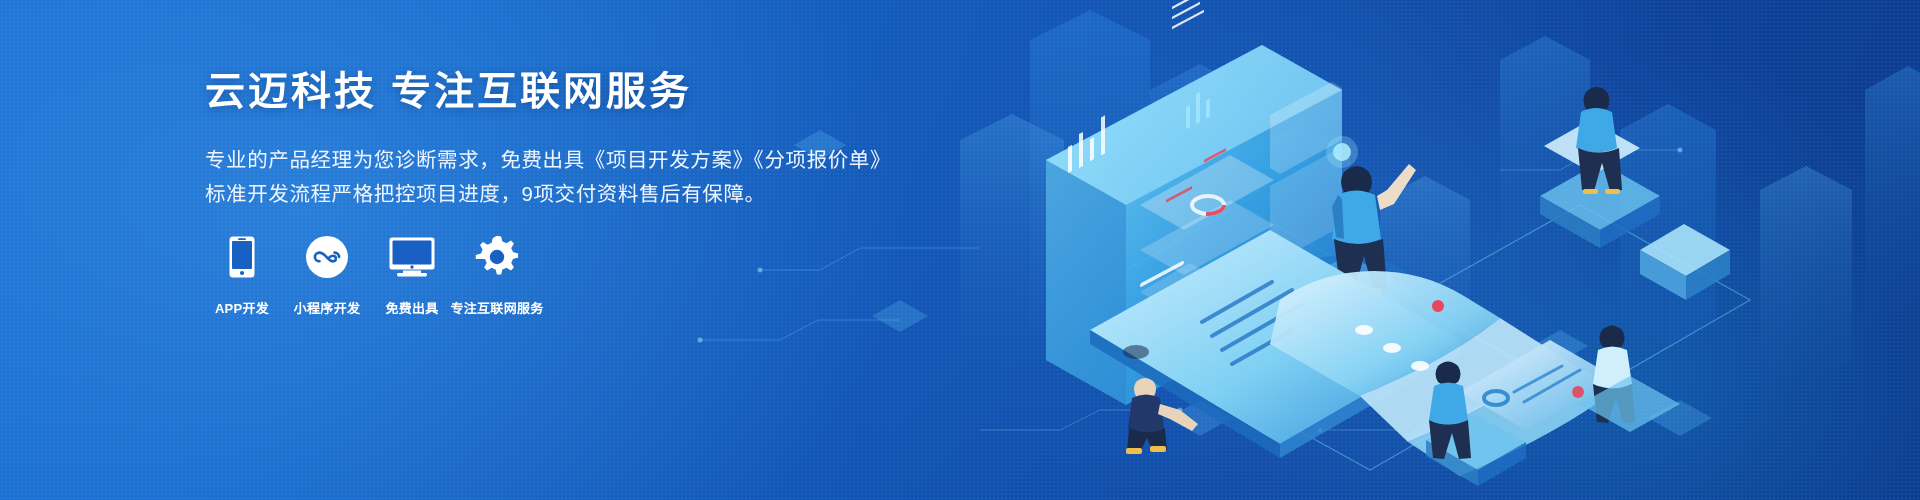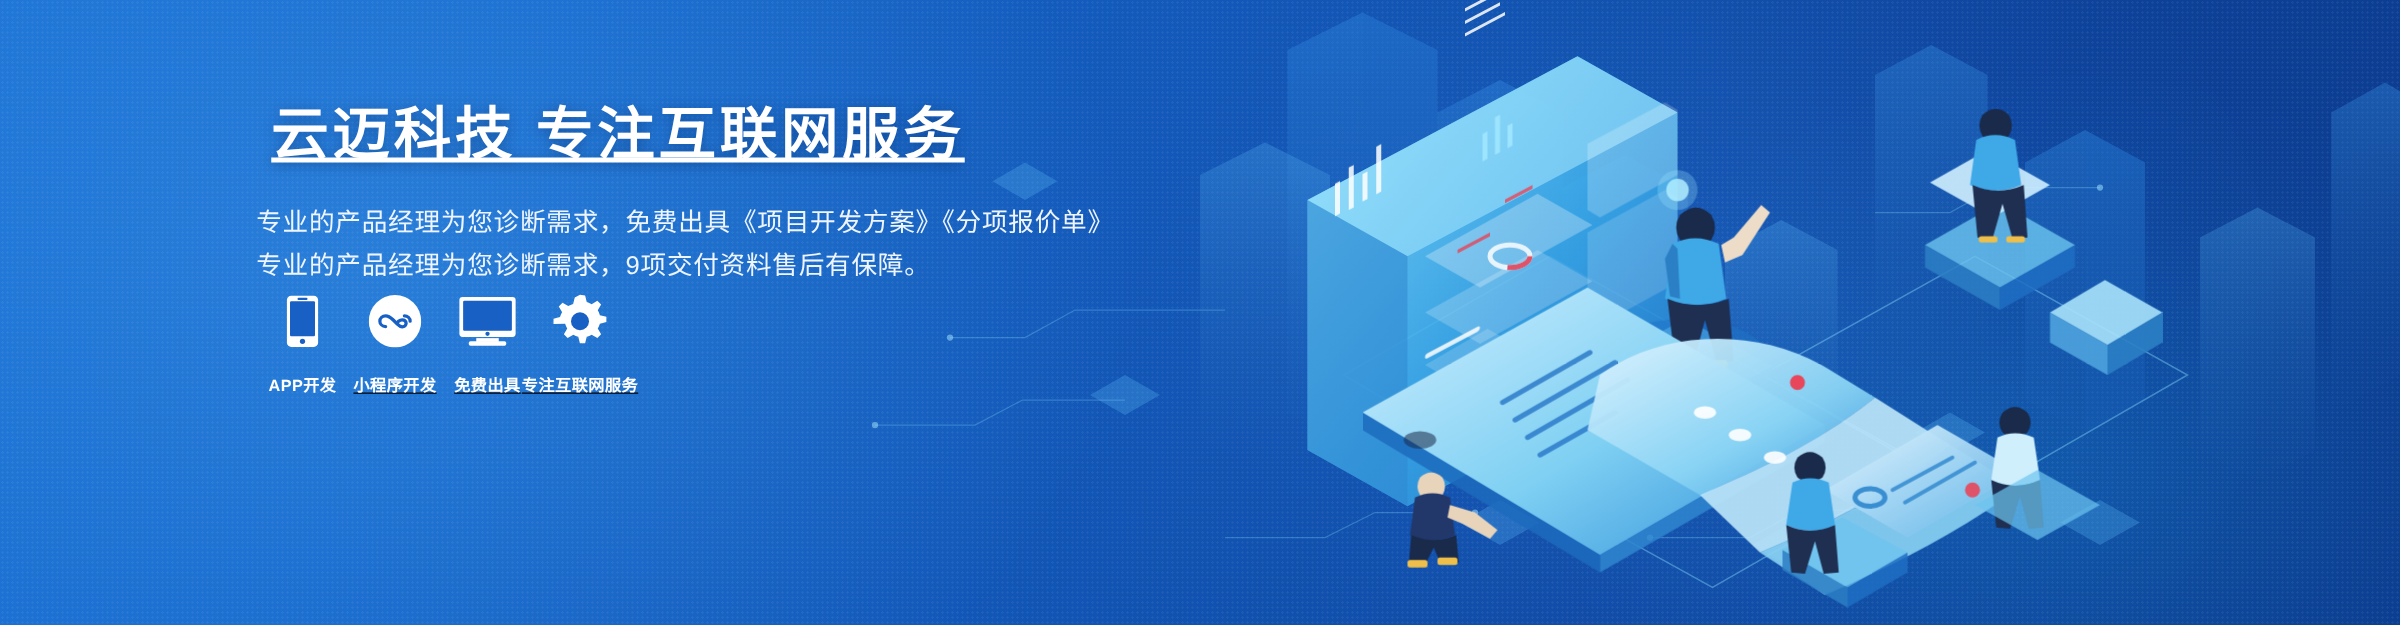--- a/index.html
+++ b/index.html
@@ -59,29 +59,28 @@
 
   
   .content {
     position: absolute;
     left: 205px;
     top: 68px;
     width: 760px;
   }
 
   .headline {
-    margin: 12px;
-    font-size: 46px;
+    margin: 0;
+    font-size: 40px;
     line-height: 1.18;
     font-weight: bold;
     color: #ffffff;
     letter-spacing: 3px;
     white-space: nowrap;
     text-shadow: 0 2px 10px rgba(2,30,80,0.35);
-    text-decoration: underline;
   }
 
   .sub {
     margin-top: 28px;
   }
   .sub-line {
     font-size: 20.5px;
     line-height: 34px;
     color: #eef5ff;
     letter-spacing: 0.6px;
@@ -98,21 +97,21 @@
     align-items: center;
     gap: 0;
   }
   .icon-item {
     width: 74px;
     display: flex;
     flex-direction: column;
     align-items: center;
     margin-right: 0;
   }
-  .icon-item + .icon-item { margin-left: 0; text-decoration: underline; }
+  .icon-item + .icon-item { margin-left: 11px; }
 
   .icon-glyph {
     height: 50px;
     display: flex;
     align-items: center;
     justify-content: center;
     margin-bottom: 16px;
   }
   .icon-glyph svg { display: block; }
 
@@ -377,21 +376,21 @@
       <polygon points="700,250 744,224 790,250 746,276" fill="#a9e2fb" opacity="0.9"></polygon>
       <polygon points="700,250 746,276 746,300 700,274" fill="#4ea3dd" opacity="0.9"></polygon>
       <polygon points="746,276 790,250 790,274 746,300" fill="#2b7fc4" opacity="0.9"></polygon>
     </g>
   </svg>
 
   <div class="content">
     <h1 class="headline">云迈科技 专注互联网服务</h1>
     <div class="sub">
       <div class="sub-line">专业的产品经理为您诊断需求，免费出具《项目开发方案》《分项报价单》</div>
-      <div class="sub-line">专业的产品经理为您诊断需求，9项交付资料售后有保障。</div>
+      <div class="sub-line">标准开发流程严格把控项目进度，9项交付资料售后有保障。</div>
     </div>
   </div>
 
   <div class="icon-row" style="top:232px;">
 
     <div class="icon-item">
       <span class="icon-glyph">
         <svg width="26" height="42" viewBox="0 0 26 42">
           <rect x="0.5" y="0.5" width="25" height="41" rx="3.5" fill="#ffffff"></rect>
           <rect x="3" y="5" width="20" height="28" rx="1" fill="#1860c4"></rect>

